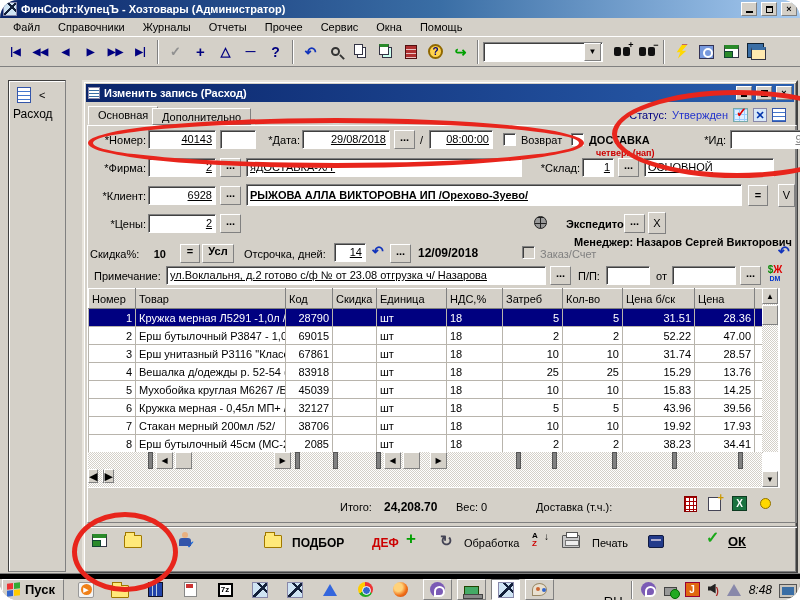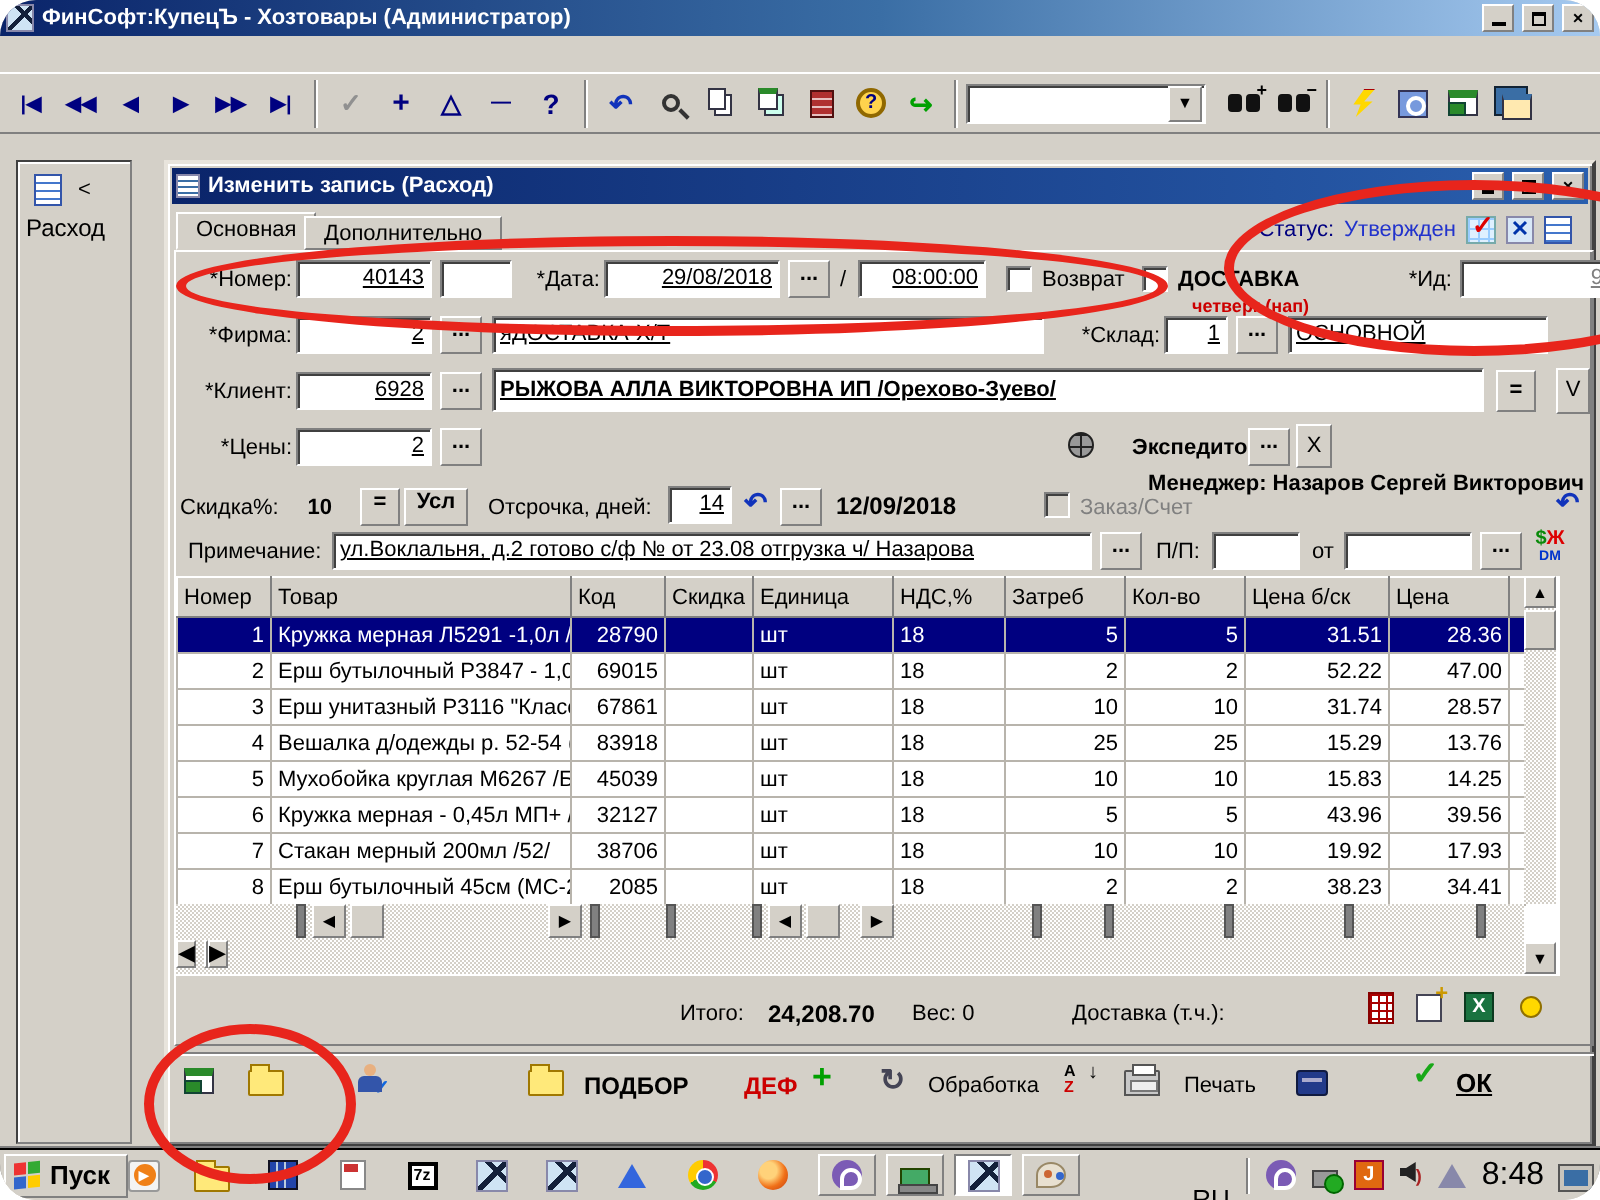--- a/index.html
+++ b/index.html
@@ -131,25 +131,25 @@
   .strip { position:absolute; left:0; top:164px; width:674px; height:18px; }
   .strip .tabg { position:absolute; top:0; width:5px; height:17px; background:#808080; border:1px solid #555; }
   .strip .sb { position:absolute; top:0; width:17px; height:17px; font-size:8px; display:flex; align-items:center; justify-content:center; }
   .hscroll { position:absolute; left:0; top:182px; width:674px; height:17px; }
 
   
   .abs { position:absolute; }
   .btnbar-icon { position:absolute; display:flex; align-items:center; justify-content:center; }
 
   
-  .taskbar { position:absolute; left:0; bottom:0; width:800px; height:26px; background:#d4d0c8; border-top:1px solid #000000; box-shadow:0 -1px 0 #808080; display:flex; align-items:center; }
+  .taskbar { position:absolute; left:0; bottom:0; width:800px; height:26px; background:#d4d0c8; border-top:5px solid #000000; box-shadow:0 -1px 0 #808080; display:flex; align-items:center; }
   .startbtn { margin-left:2px; height:22px; display:flex; align-items:center; gap:4px; padding:0 8px 0 4px; font-weight:bold; font-size:13px; }
   .flag { width:14px; height:14px; display:grid; grid-template-columns:6px 6px; grid-template-rows:6px 6px; gap:1px; transform:skewY(-6deg); }
   .flag i:nth-child(1){background:#e33;} .flag i:nth-child(2){background:#3a3;} .flag i:nth-child(3){background:#36c;} .flag i:nth-child(4){background:#fc0;}
-  .ql { display:flex; align-items:center; gap:17px; margin-left:0; }
+  .ql { display:flex; align-items:center; gap:17px; margin-left:14px; }
   .qli { width:18px; height:18px; display:flex; align-items:center; justify-content:center; }
   .taskbtns { display:flex; gap:5px; margin-left:14px; }
   .taskbtn { width:29px; height:21px; display:flex; align-items:center; justify-content:center; }
   .taskbtn.pressed { background:#fff; border-color:#808080 #fff #fff #808080; }
   .tray { margin-left:auto; display:flex; align-items:center; gap:8px; padding-right:4px; height:22px; }
   .tray .sep { width:2px; height:18px; border-left:1px solid #808080; border-right:1px solid #fff; }
   .i-viber { width:15px; height:15px; border-radius:50%; background:#7b5bb5; }
   .i-viber::after { content:""; position:absolute; left:4px; top:4px; width:7px; height:7px; border:2px solid #fff; border-radius:50% 50% 50% 0; }
   .i-usb { width:13px; height:9px; background:#999; border:1px solid #444; margin-top:4px; }
   .i-usb::after { content:""; position:absolute; right:-4px; bottom:-4px; width:8px; height:8px; border-radius:50%; background:#2a2; border:1px solid #060; }
@@ -186,20 +186,30 @@
     <span class="t">ФинСофт:КупецЪ - Хозтовары   (Администратор)</span>
     <span class="wbtn out2">
         <span style="border-bottom:2px solid #000;width:7px;margin-top:6px;"></span>
       </span>
     <span class="wbtn out2">
         <span style="width:7px;height:7px;border:1px solid #000;border-top-width:2px;"></span>
       </span>
     <span class="wbtn out2">×</span>
   </div>
 
+  <div class="menubar">
+    <span class="mitem">Файл</span>
+    <span class="mitem">Справочники</span>
+    <span class="mitem">Журналы</span>
+    <span class="mitem">Отчеты</span>
+    <span class="mitem">Прочее</span>
+    <span class="mitem">Сервис</span>
+    <span class="mitem">Окна</span>
+    <span class="mitem">Помощь</span>
+  </div>
 
   <div class="toolbar">
     <span class="tbtn">|◀</span>
     <span class="tbtn">◀◀</span>
     <span class="tbtn">◀</span>
     <span class="tbtn">▶</span>
     <span class="tbtn">▶▶</span>
     <span class="tbtn">▶|</span>
     <span class="tsep"></span>
     <span class="tbtn" style="color:#909090;font-size:13px;">✓</span>
@@ -621,21 +631,21 @@
         </span>
     </span>
     <span class="tray">
       <span style="font-size:13px;margin-top:24px;">RU</span>
       <span class="sep"></span>
       <span class="i i-viber"></span>
       <span class="i i-usb"></span>
       <span class="i i-java">J</span>
       <span class="i-speaker2"><span class="i i-speaker"></span><span class="w">)</span></span>
       <span class="i i-bluetri" style="border-bottom-color:#88a;"></span>
-      <span style="font-size:16px;">8:48</span>
+      <span style="font-size:12px;font-style:italic;">8:48</span>
       <span class="i i-monitor"></span>
     </span>
   </div>
 
   <div class="annot" style="left:88px;top:118px;width:496px;height:50px;"></div>
   <div class="annot" style="left:612px;top:90px;width:250px;height:88px;"></div>
   <div class="annot" style="left:72px;top:512px;width:106px;height:80px;"></div>
 
 </div>
 

